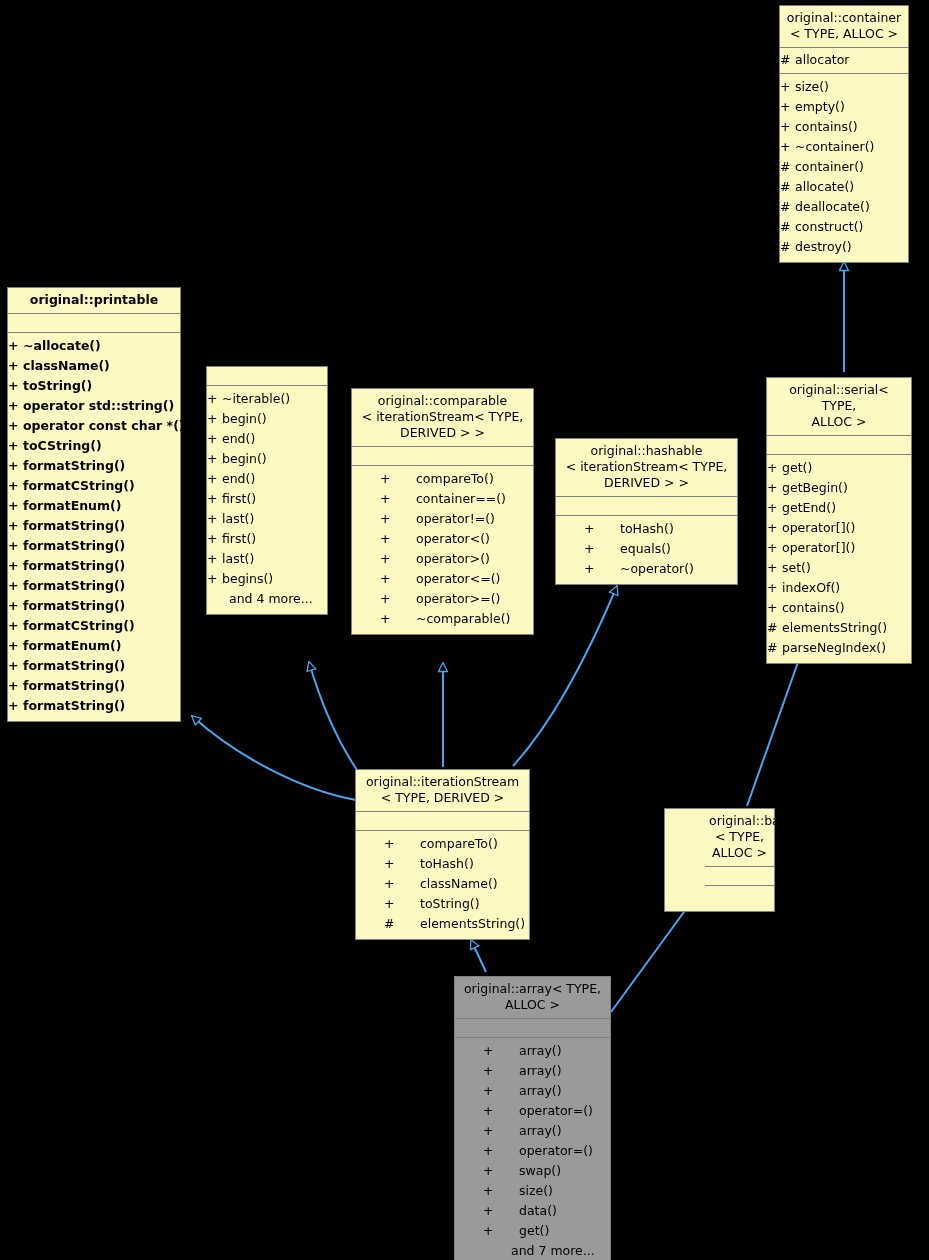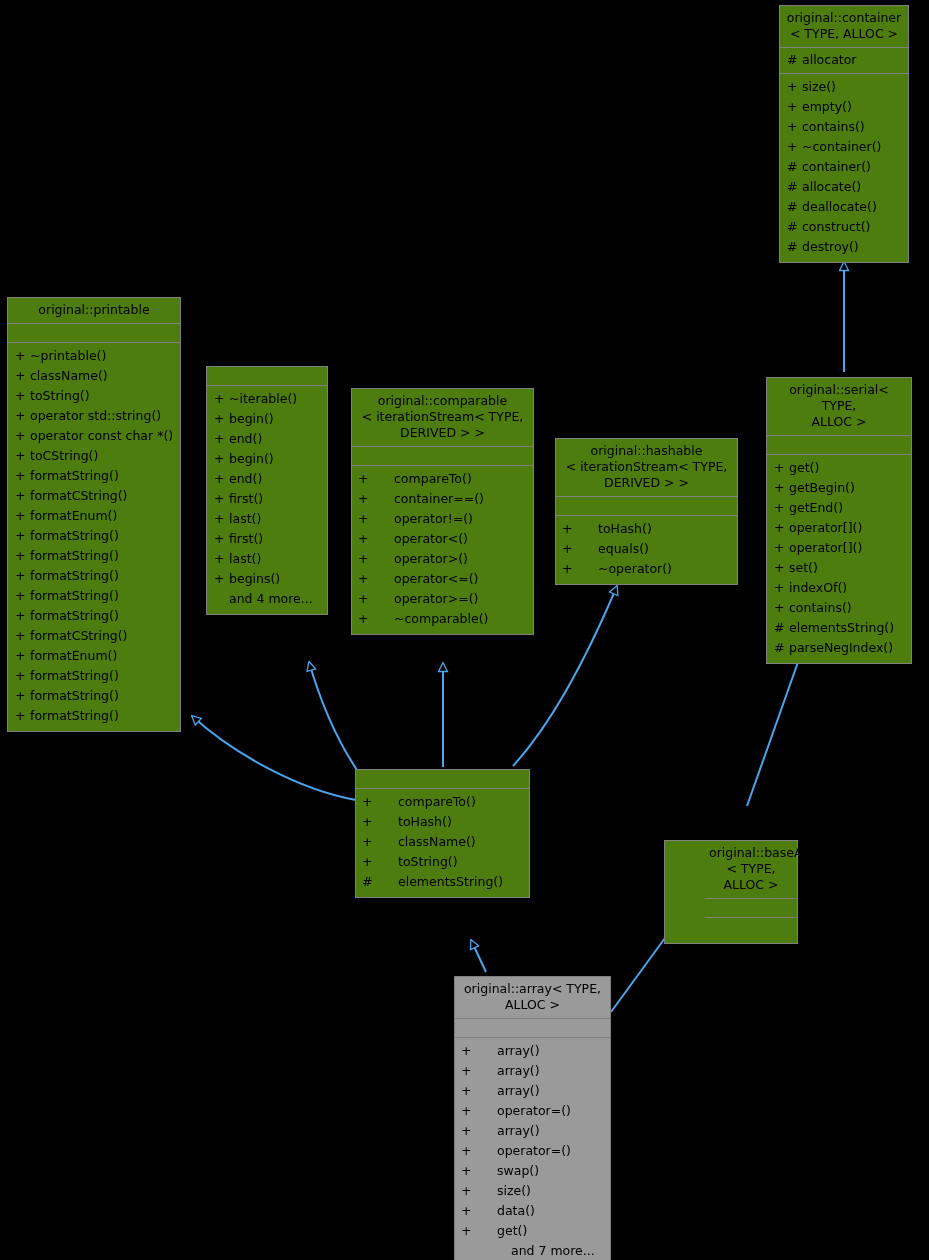--- a/index.html
+++ b/index.html
@@ -21,21 +21,21 @@
     left: 0;
     top: 0;
     width: 929px;
     height: 1260px;
     pointer-events: none;
   }
   .node {
     position: absolute;
     box-sizing: border-box;
     border: 1px solid #808080;
-    background: #4d7c0f;
+    background: #fef9c3;
     color: #000000;
     z-index: 2;
   }
   .node.highlight {
     background: #9a9a9a;
   }
   .node-title {
     box-sizing: border-box;
     text-align: center;
     font-size: 12.5px;
@@ -65,28 +65,27 @@
     white-space: nowrap;
     color: #000000;
   }
   .member .vis {
     display: inline-block;
     width: 14px;
     text-align: left;
   }
   
   .align-left .member {
-    padding-left: 7px;
   }
   .align-left .member .vis {
     width: 15px;
   }
   
   .align-indent .member {
-    padding-left: 6px;
+    padding-left: 28px;
   }
   .align-indent .member .vis {
     width: 36px;
   }
   .member.noflag {
     padding-left: 0;
   }
   .align-left .member.noflag {
     padding-left: 22px;
   }
@@ -151,25 +150,25 @@
         <span class="member"><span class="vis">+</span><span>contains()</span></span>
         <span class="member"><span class="vis">+</span><span>~container()</span></span>
         <span class="member"><span class="vis">#</span><span>container()</span></span>
         <span class="member"><span class="vis">#</span><span>allocate()</span></span>
         <span class="member"><span class="vis">#</span><span>deallocate()</span></span>
         <span class="member"><span class="vis">#</span><span>construct()</span></span>
         <span class="member"><span class="vis">#</span><span>destroy()</span></span>
       </div>
   </div>
 
-  <div class="node align-left" style="left:7px; top:297px; width:174px;">
+  <div class="node align-left" style="left:7px; top:287px; width:174px;font-weight:bold;">
     <div class="node-title">original::printable</div>
     <div class="node-attrs empty"></div>
     <div class="node-ops">
-        <span class="member"><span class="vis">+</span><span>~printable()</span></span>
+        <span class="member"><span class="vis">+</span><span>~allocate()</span></span>
         <span class="member"><span class="vis">+</span><span>className()</span></span>
         <span class="member"><span class="vis">+</span><span>toString()</span></span>
         <span class="member"><span class="vis">+</span><span>operator std::string()</span></span>
         <span class="member"><span class="vis">+</span><span>operator const char *()</span></span>
         <span class="member"><span class="vis">+</span><span>toCString()</span></span>
         <span class="member"><span class="vis">+</span><span>formatString()</span></span>
         <span class="member"><span class="vis">+</span><span>formatCString()</span></span>
         <span class="member"><span class="vis">+</span><span>formatEnum()</span></span>
         <span class="member"><span class="vis">+</span><span>formatString()</span></span>
         <span class="member"><span class="vis">+</span><span>formatString()</span></span>
@@ -242,31 +241,33 @@
         <span class="member"><span class="vis">+</span><span>operator[]()</span></span>
         <span class="member"><span class="vis">+</span><span>set()</span></span>
         <span class="member"><span class="vis">+</span><span>indexOf()</span></span>
         <span class="member"><span class="vis">+</span><span>contains()</span></span>
         <span class="member"><span class="vis">#</span><span>elementsString()</span></span>
         <span class="member"><span class="vis">#</span><span>parseNegIndex()</span></span>
       </div>
   </div>
 
   <div class="node align-indent" style="left:355px; top:769px; width:175px;">
+    <div class="node-title">original::iterationStream
+&lt; TYPE, DERIVED &gt;</div>
     <div class="node-attrs empty"></div>
     <div class="node-ops">
         <span class="member"><span class="vis">+</span><span>compareTo()</span></span>
         <span class="member"><span class="vis">+</span><span>toHash()</span></span>
         <span class="member"><span class="vis">+</span><span>className()</span></span>
         <span class="member"><span class="vis">+</span><span>toString()</span></span>
         <span class="member"><span class="vis">#</span><span>elementsString()</span></span>
       </div>
   </div>
 
-  <div class="node align-left" style="left:664px; top:840px; width:134px;padding-left:40px;">
+  <div class="node align-left" style="left:664px; top:808px; width:111px;padding-left:40px;">
     <div class="node-title">original::baseArray
 &lt; TYPE, ALLOC &gt;</div>
     <div class="node-attrs empty"></div>
     <div class="node-ops" style="height:25px; padding:0;"></div>
   </div>
 
   <div class="node align-indent highlight" style="left:454px; top:976px; width:157px;">
     <div class="node-title">original::array&lt; TYPE,
 ALLOC &gt;</div>
     <div class="node-attrs empty"></div>

